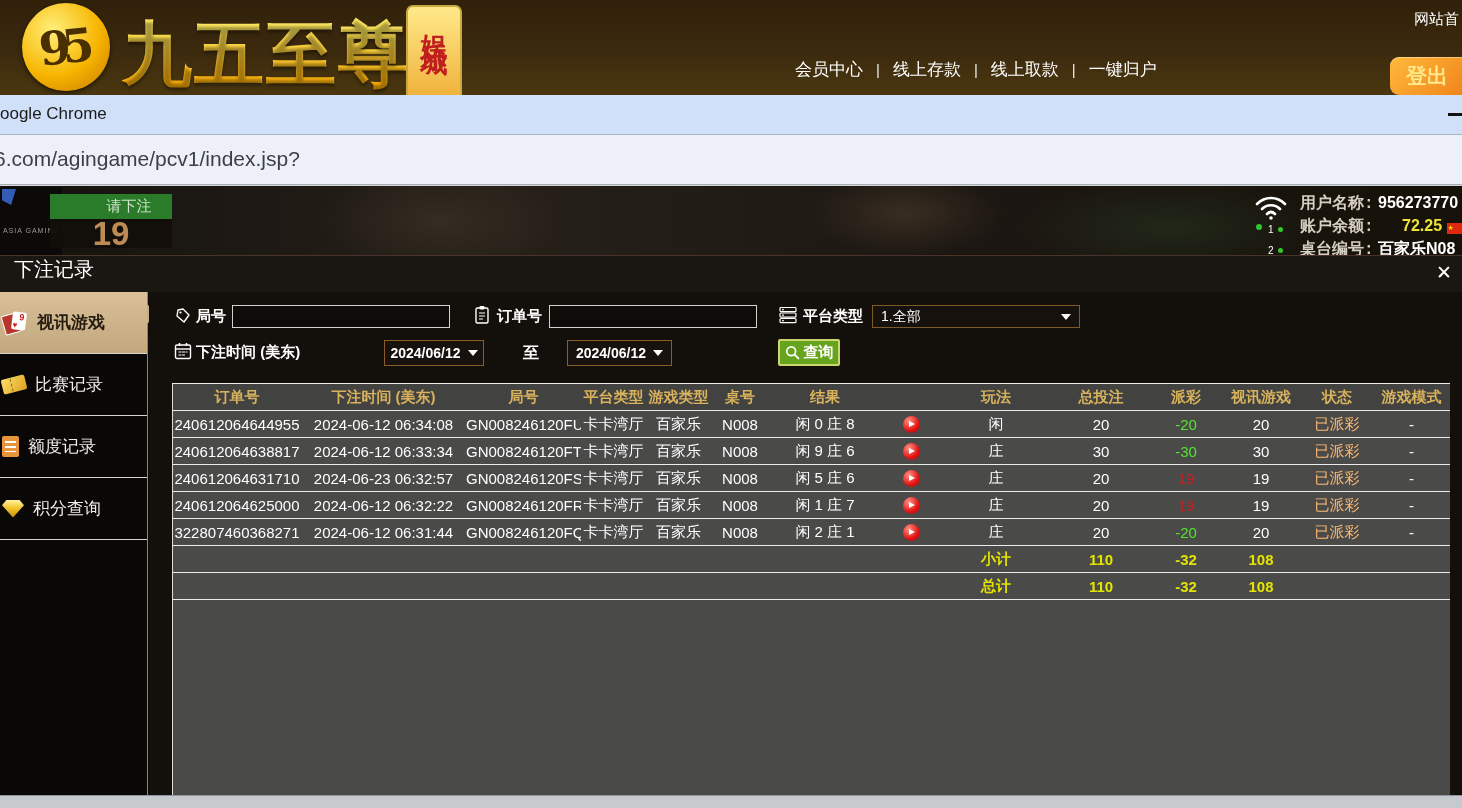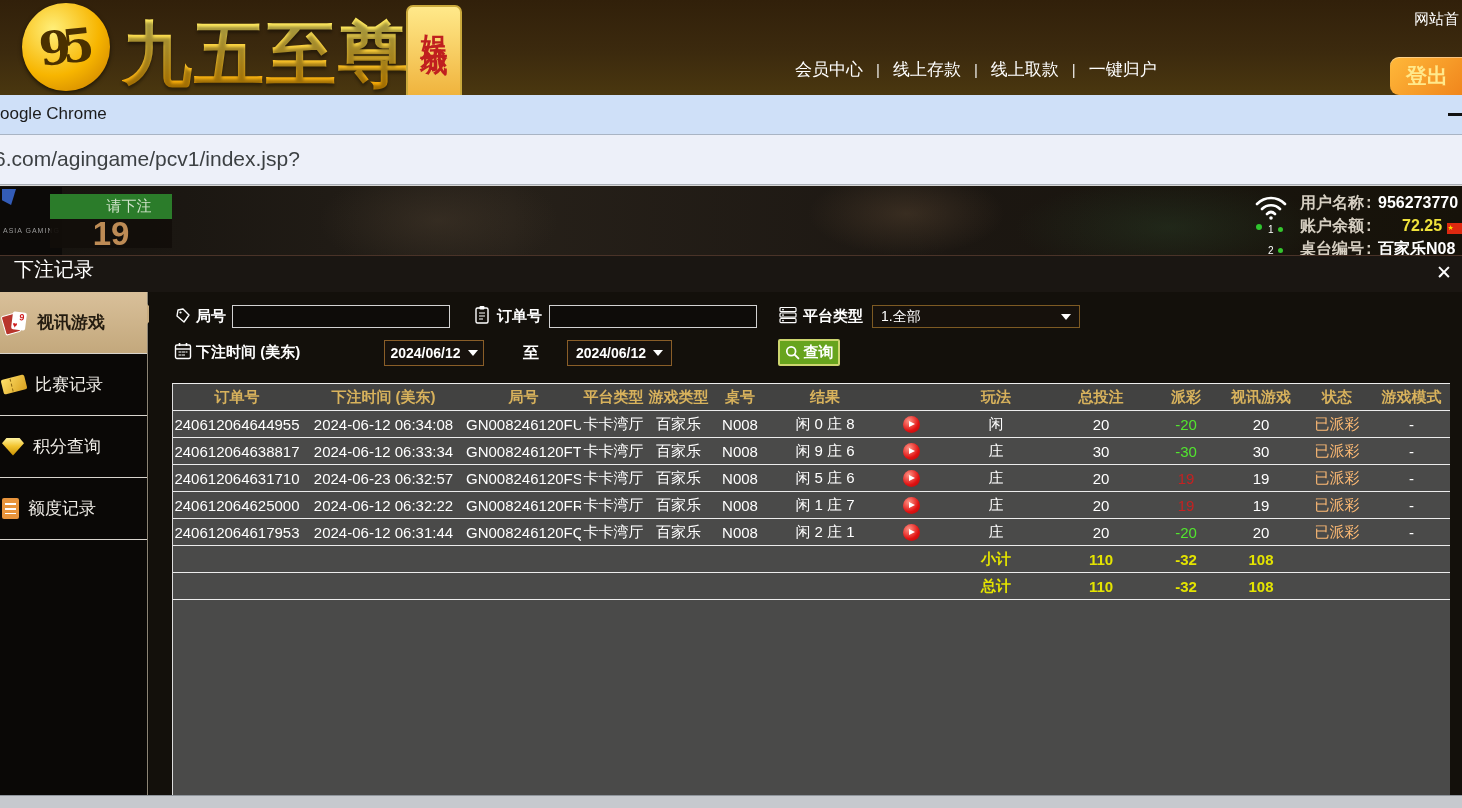--- a/index.html
+++ b/index.html
@@ -232,26 +232,26 @@
             <span class="c-front"></span>
           </span>
         <span>视讯游戏</span>
         <span class="arrow"></span>
       </div>
       <div class="side-item">
         <span class="icon-ticket"></span>
         <span>比赛记录</span>
       </div>
       <div class="side-item">
+        <span class="icon-doc"></span>
+        <span>额度记录</span>
+      </div>
+      <div class="side-item">
         <span class="icon-diamond"></span>
         <span>积分查询</span>
-      </div>
-      <div class="side-item">
-        <span class="icon-doc"></span>
-        <span>额度记录</span>
       </div>
     </div>
 
     <div class="modal-content">
 
       <span class="ficon" style="left:26px;top:15px;">
         <svg class="ico" width="17" height="17" viewBox="0 0 17 17">
           <path d="M8 2 L14 8 L9 15 L2 9 L3 3 Z" stroke="#fff" stroke-width="1.4" fill="none" stroke-linejoin="round"></path>
           <circle cx="5.5" cy="5.5" r="1.1" fill="#fff"></circle>
         </svg>
@@ -412,21 +412,21 @@
                   <div class="play"></div>
                 </td>
     <td>庄</td>
     <td>20</td>
     <td class="payout-pos">19</td>
     <td>19</td>
     <td class="status-g">已派彩</td>
     <td>-</td>
   </tr>
               <tr>
-    <td>240612064617953</td>
+    <td>322807460368271</td>
     <td>2024-06-12 06:31:44</td>
     <td>GN008246120FQ</td>
     <td>卡卡湾厅</td>
     <td>百家乐</td>
     <td>N008</td>
     <td>闲 2 庄 1</td>
     <td>
                   <div class="play"></div>
                 </td>
     <td>庄</td>

